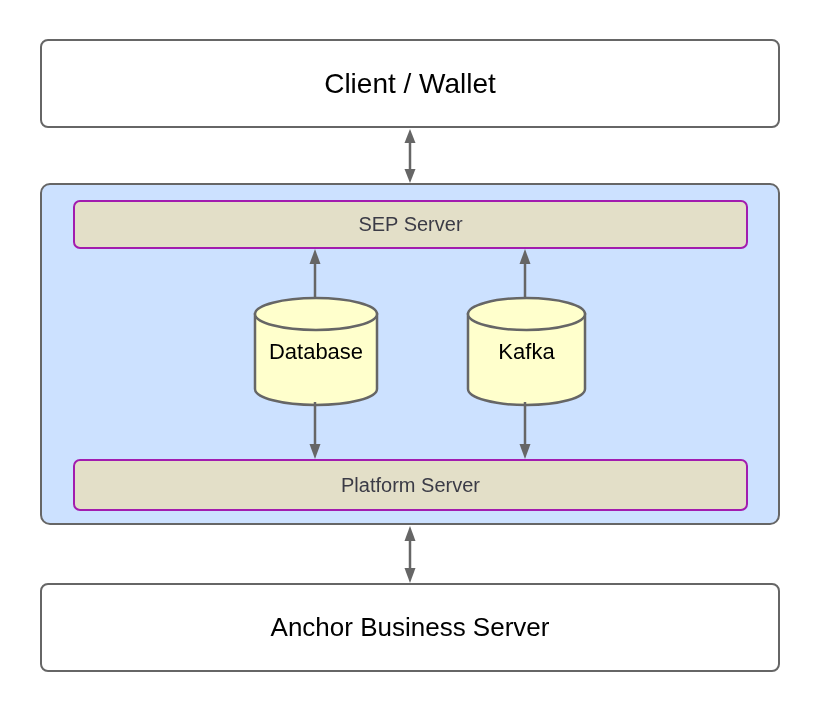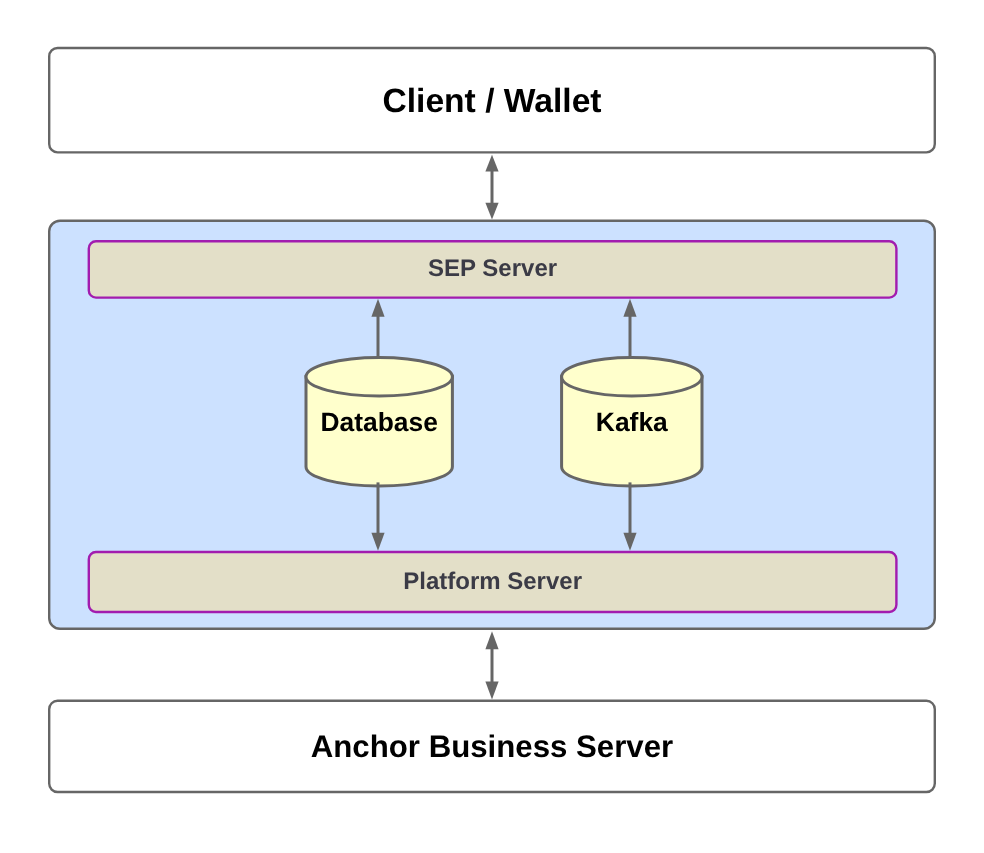--- a/index.html
+++ b/index.html
@@ -12,21 +12,20 @@
     font-family: "Liberation Sans", sans-serif;
     -webkit-font-smoothing: antialiased;
   }
 
   #diagram-canvas {
     position: relative;
     width: 820px;
     height: 711px;
     background: #ffffff;
     overflow: hidden;
-    font-weight: bold;
   }
 
   
   .node {
     position: absolute;
     box-sizing: border-box;
     display: flex;
     align-items: center;
     justify-content: center;
     text-align: center;
@@ -81,21 +80,21 @@
     top: 459px;
     width: 675px;
     height: 52px;
     font-size: 20px;
   }
 
   #anchor-business-server-node {
     left: 40px;
     top: 583px;
     width: 740px;
-    height: 78px;
+    height: 89px;
     font-size: 26px;
   }
 
   
   .cylinder {
     position: absolute;
     box-sizing: border-box;
   }
   .cylinder svg {
     display: block;

